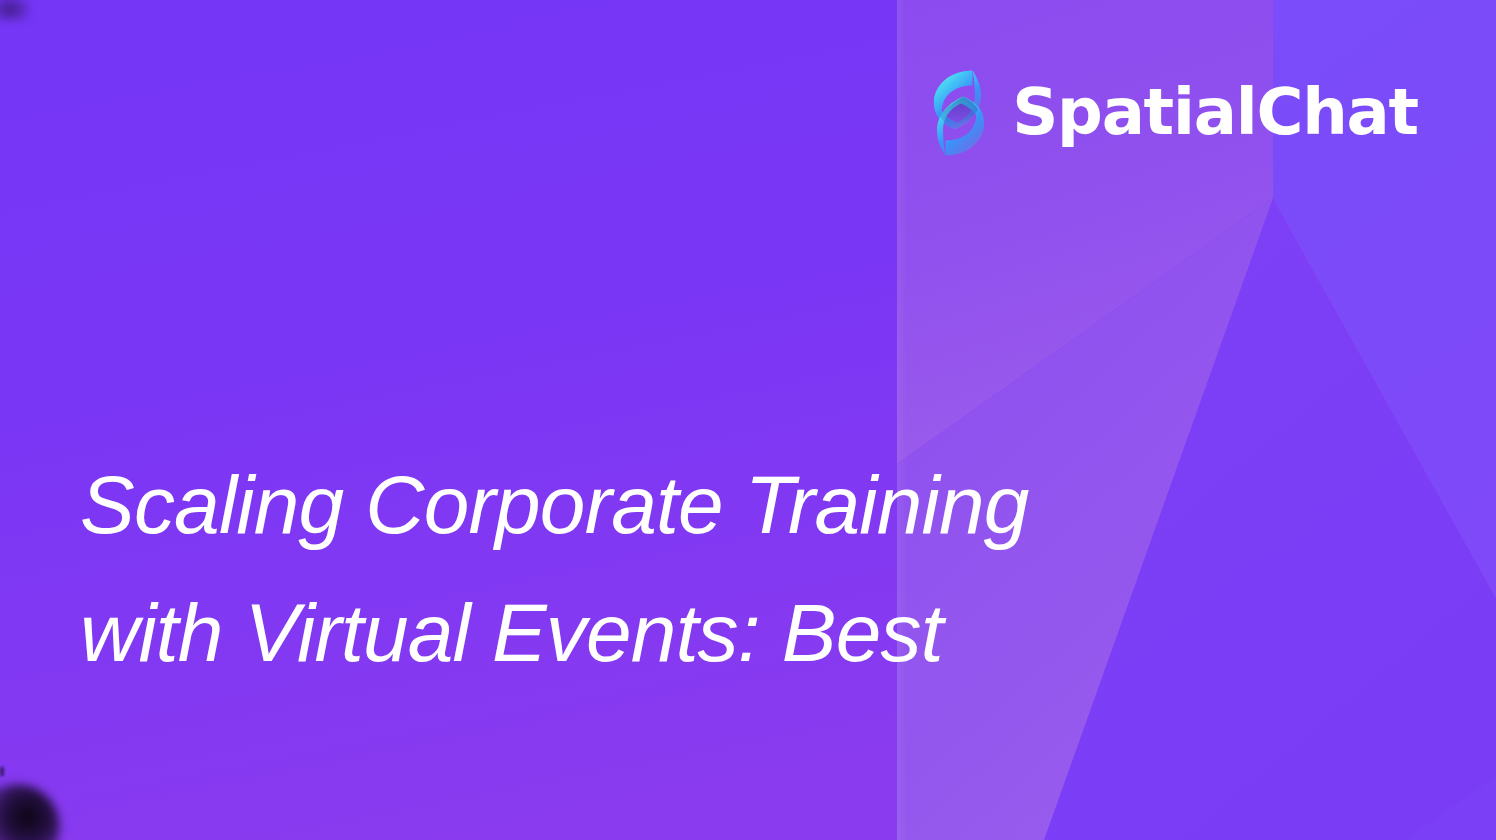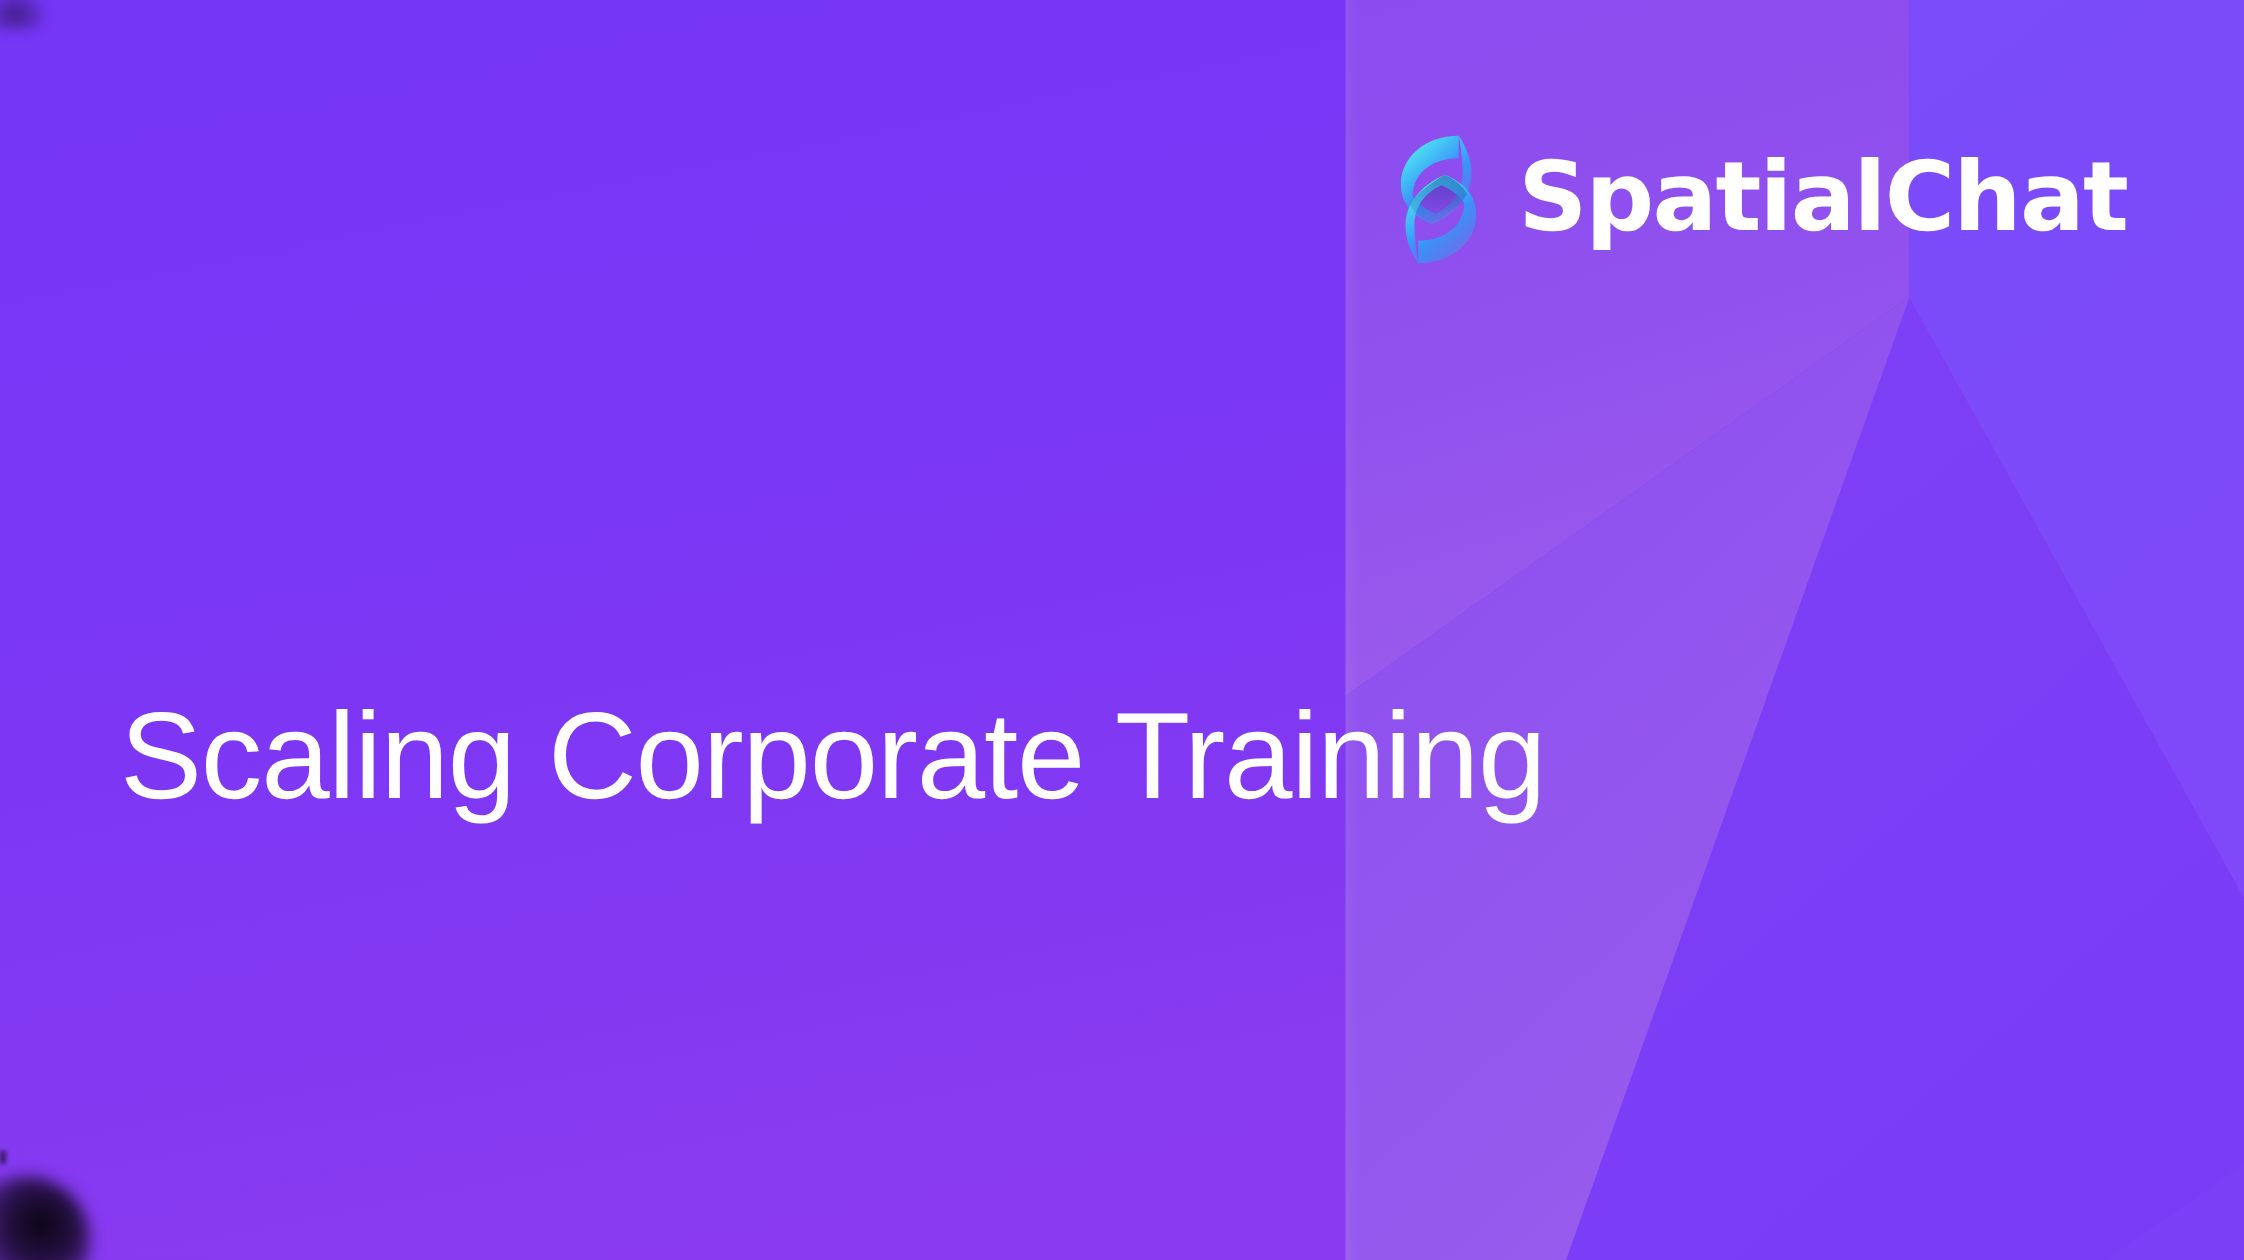--- a/index.html
+++ b/index.html
@@ -67,21 +67,21 @@
     width: 4px;
     height: 9px;
     background: rgba(0,0,0,0.55);
     filter: blur(1.4px);
     pointer-events: none;
   }
 
   
   .logo {
     position: absolute;
-    top: 88px;
+    top: 68px;
     right: 78px;
     display: flex;
     align-items: center;
     gap: 22px;
   }
   .logo-mark {
     width: 62px;
     height: 90px;
     display: block;
     flex: 0 0 auto;
@@ -106,20 +106,21 @@
     color: #ffffff;
     font-size: 82px;
     line-height: 128px;
     font-weight: 400;
     letter-spacing: -0.8px;
     font-family: "Liberation Sans", sans-serif;
   }
   .headline .line {
     display: block;
     white-space: nowrap;
+    font-style: italic;
   }
 </style>
 </head>
 <body>
 
 <div id="stage">
 
   <div class="bg-layer">
     <svg class="bg-svg" viewBox="0 0 1496 840" preserveAspectRatio="none">
       <defs>
@@ -204,15 +205,16 @@
                C15 71.5 16 80.5 17.5 87.5 Z" fill="url(#gMark)"></path>
 
       <path d="M27 61.5 C20 58.5 15 54 12 48.5 C16 41 24 35.5 35 28.5
                C42 31.5 47 36 50 41.5 C46 49 38 54.5 27 61.5 Z" fill="url(#gMarkShade)"></path>
     </svg>
     <div class="logo-word">SpatialChat</div>
   </div>
 
   <h1 class="headline">
     <span class="line">Scaling Corporate Training</span>
+    <span class="line">with Virtual Events: Best</span>
   </h1>
 
 </div>
 
 </body></html>

